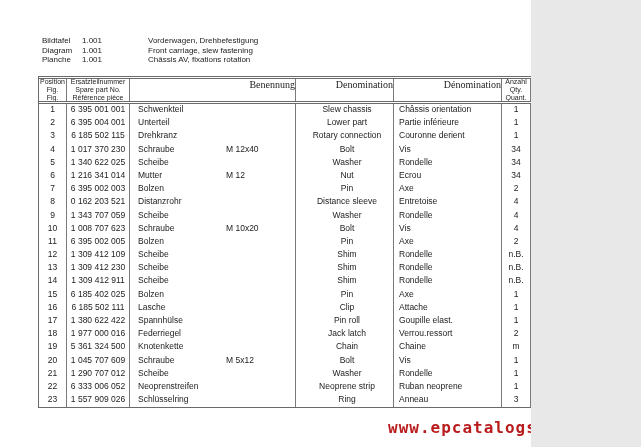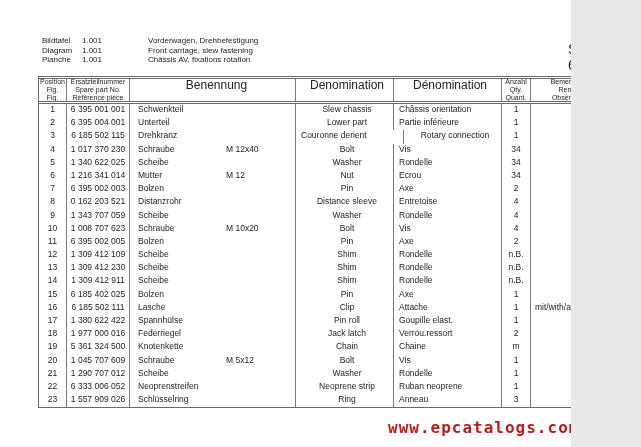--- a/index.html
+++ b/index.html
@@ -1,16 +1,16 @@
 <!DOCTYPE html>
 <html><head>
 <meta charset="utf-8">
 <style>
   html,body{margin:0;padding:0;background:#e8e8e8;}
-  .page{position:relative;width:571px;height:447px;background:#ffffff;
+  .page{position:relative;width:531px;height:447px;background:#ffffff;
         font-family:"Liberation Sans",sans-serif;color:#222;overflow:hidden;}
 
   
   .tophdr{position:absolute;top:36px;left:42px;font-size:8px;line-height:9.5px;}
   .tophdr .line{display:grid;grid-template-columns:40px 66px auto;}
   .model{position:absolute;top:41px;left:568px;font-size:14px;}
 
   
   .tbl{position:absolute;left:38px;top:76px;width:573px;box-sizing:border-box;
        border:1px solid #6a6a6a;border-top:3px double #6a6a6a;background:#fff;}
@@ -19,21 +19,21 @@
   .td,.th{box-sizing:border-box;border-right:1px solid #7a7a7a;height:100%;overflow:hidden;white-space:nowrap;}
   .td:last-child,.th:last-child{border-right:none;}
   .c-pos{width:28px;text-align:center;}
   .c-part{width:63px;text-align:center;}
   .c-ben{width:166px;padding-left:8px;text-align:left;}
   .c-en{width:98px;padding-left:5px;text-align:center;}
   .c-fr{width:108px;padding-left:5px;text-align:left;}
   .c-qty{width:29px;text-align:center;}
   .c-rem{flex:1;padding-left:4px;text-align:left;}
   .th{font-size:7px;line-height:8px;display:flex;flex-direction:column;justify-content:center;align-items:center;text-align:center;}
-  .th.tl{justify-content:flex-start;align-items:center;padding-top:2px;font-size:12px;}
+  .th.tl{justify-content:flex-start;align-items:flex-end;padding-top:2px;font-size:10px;font-family:Liberation Serif, serif;}
   .th.tl span{padding-left:0;}
   .tbody{font-size:8.5px;}
   .nm{display:inline-block;width:88px;}
   .spec{display:inline-block;}
 
   
   .watermark{position:absolute;top:418px;left:388px;
              font-family:"DejaVu Sans Mono",monospace;font-weight:bold;
              font-size:16px;letter-spacing:1px;}
 </style>
@@ -112,22 +112,22 @@
     <div class="td c-en">Lower part</div>
     <div class="td c-fr">Partie inférieure</div>
     <div class="td c-qty">1</div>
     <div class="td c-rem"></div>
   </div>
 
   <div class="tr">
     <div class="td c-pos">3</div>
     <div class="td c-part">6 185 502 115</div>
     <div class="td c-ben"><span class="nm">Drehkranz</span><span class="spec"></span></div>
+    <div class="td c-en">Rotary connection</div>
     <div class="td c-fr">Couronne derient</div>
-    <div class="td c-en">Rotary connection</div>
     <div class="td c-qty">1</div>
     <div class="td c-rem"></div>
   </div>
 
   <div class="tr">
     <div class="td c-pos">4</div>
     <div class="td c-part">1 017 370 230</div>
     <div class="td c-ben"><span class="nm">Schraube</span><span class="spec">M 12x40</span></div>
     <div class="td c-en">Bolt</div>
     <div class="td c-fr">Vis</div>

